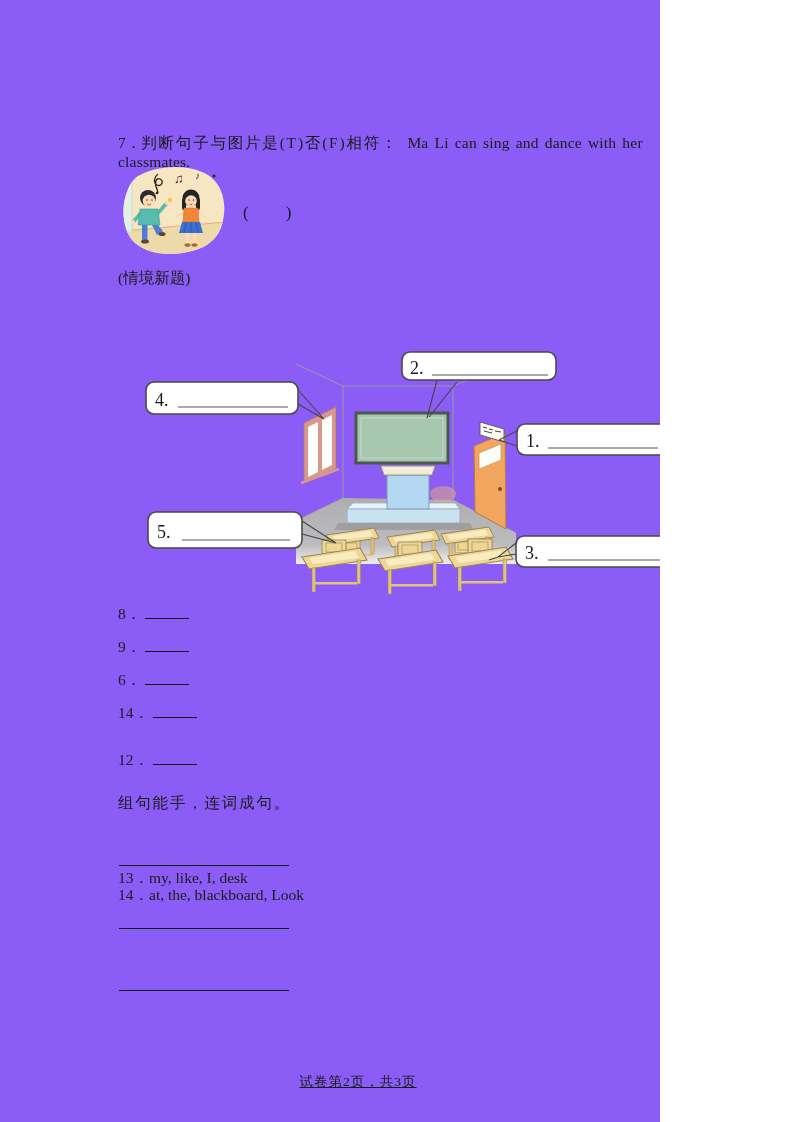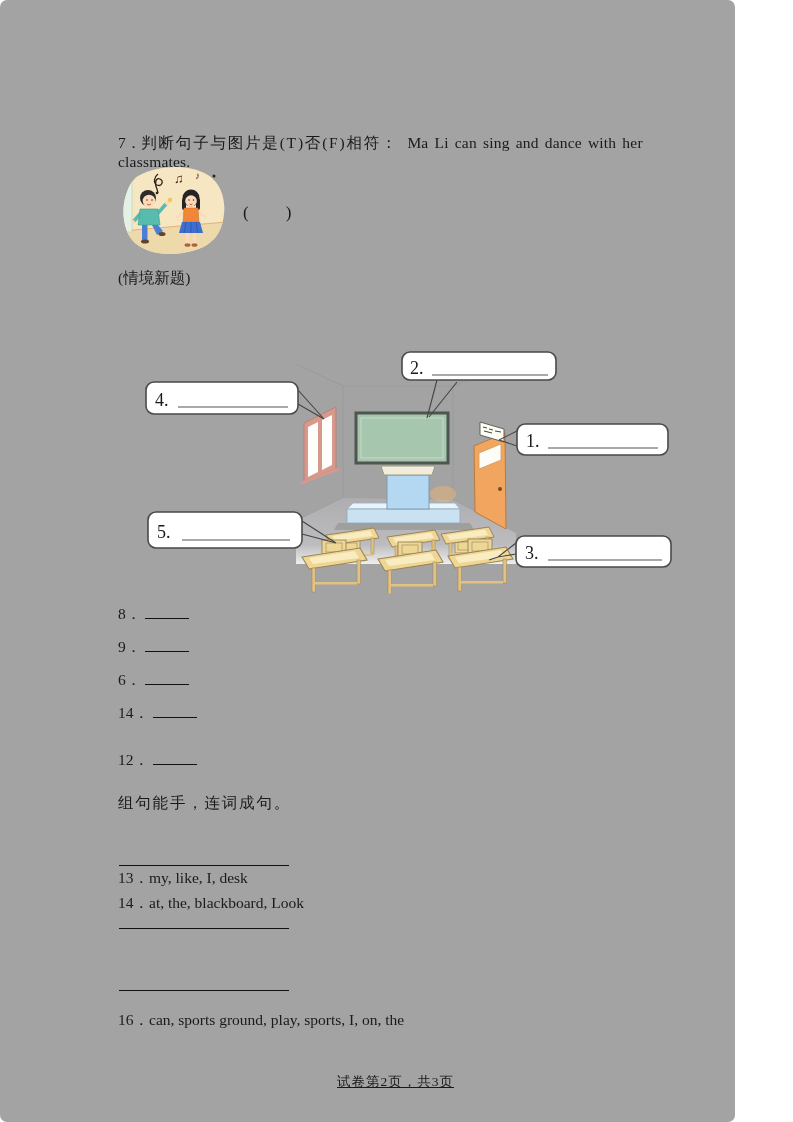--- a/index.html
+++ b/index.html
@@ -1,20 +1,19 @@
 <!DOCTYPE html>
 <html><head>
 <meta charset="utf-8">
 <style>
   html,body{margin:0;padding:0;background:#ffffff;}
   .page{
-    position:relative;width:735px;height:1122px;background:#a3a3a3;
+    position:relative;width:660px;height:1122px;background:#8b5cf6;
     font-family:"Liberation Serif","DejaVu Serif",serif;color:#1a1a1a;
     overflow:hidden;
-    border-radius:7px;
   }
   .abs{position:absolute;}
   .body-text{font-size:15.5px;line-height:1.25;}
   .cn-spaced{letter-spacing:1.8px;}
   .en-part{margin-left:9px;word-spacing:2px;letter-spacing:0.2px;}
   .parens{font-size:17px;letter-spacing:1px;}
   .ans-item{position:absolute;left:118px;font-size:15.5px;}
   .short-blank{
     display:inline-block;width:44px;height:13px;margin-left:4px;
     border-bottom:1.4px solid #111;
@@ -256,24 +255,23 @@
   <div class="ans-item" style="top:637px;"><span>9．</span><span class="short-blank"></span></div>
   <div class="ans-item" style="top:670px;"><span>6．</span><span class="short-blank"></span></div>
   <div class="ans-item" style="top:703px;"><span>14．</span><span class="short-blank"></span></div>
   <div class="ans-item" style="top:736px;margin-top:14px;"><span>12．</span><span class="short-blank"></span></div>
 
   <div class="abs body-text cn-spaced" style="top:793px;left:118px;">组句能手，连词成句。</div>
 
   <div class="abs body-text" style="top:868px;left:118px;">13．my, like, I, desk</div>
   <div class="blankline" style="top:847px;"></div>
 
-  <div class="abs body-text" style="top:885px;left:118px;margin-top:8px;">14．at, the, blackboard, Look</div>
+  <div class="abs body-text" style="top:885px;left:118px;">14．at, the, blackboard, Look</div>
   <div class="blankline" style="top:910px;"></div>
 
   <div class="blankline" style="top:972px;"></div>
 
-  <div class="abs body-text" style="top:1010px;left:118px;">16．can, sports ground, play, sports, I, on, the</div>
 
   <div class="footer">
     <span>试卷第2页，共3页</span>
   </div>
 
 </div>
 
 </body></html>

